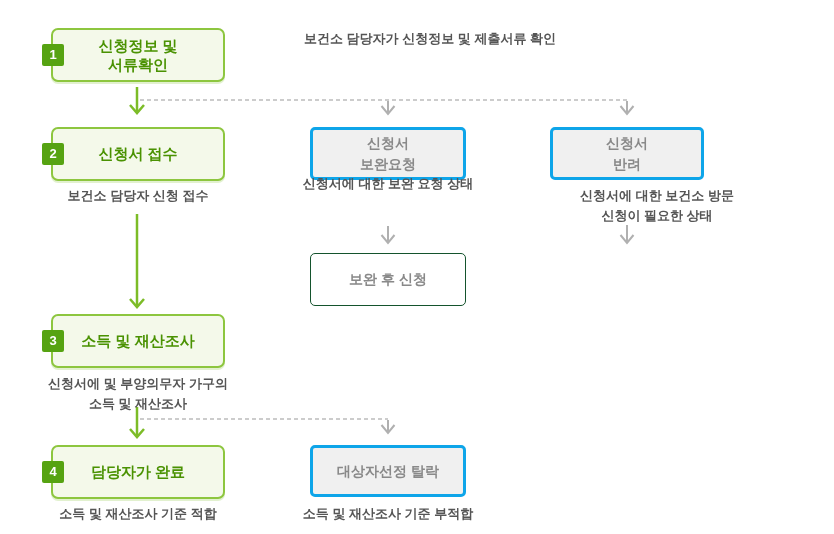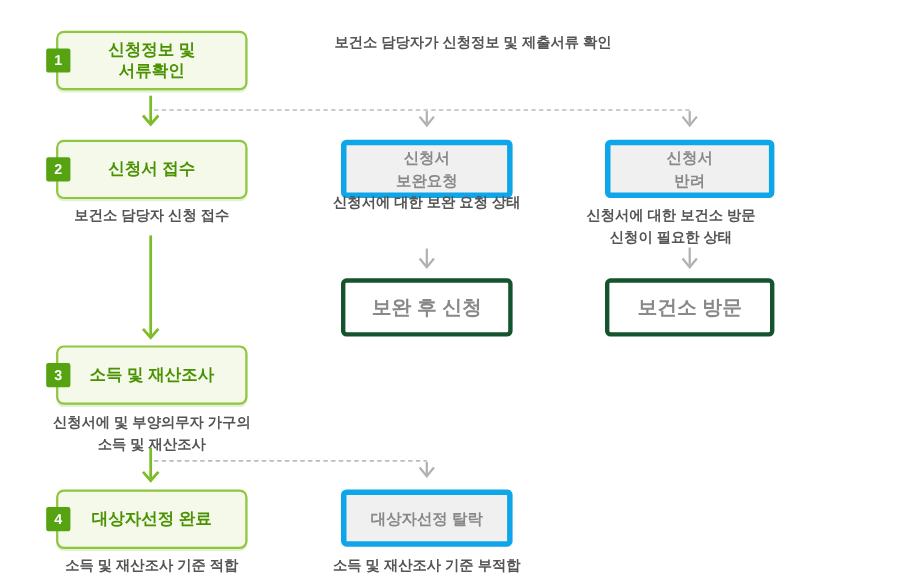--- a/index.html
+++ b/index.html
@@ -26,32 +26,32 @@
     background:#f4f9ea;
     border:2px solid #8dc63f;
     border-radius:7px;
     color:#4a9202;
     font-size:15px;font-weight:bold;
     line-height:1.3;
     box-shadow:0 2px 0 rgba(141,198,63,0.25);
   }
   .gray-box{
     background:#f0f0f0;
-    border:5px solid #0ea5e9;
+    border:3px solid #0ea5e9;
     border-radius:5px;
     color:#898989;
     font-size:14px;font-weight:bold;
     line-height:1.45;
   }
   .white-box{
     background:#ffffff;
-    border:4px solid #14532d;
+    border:1px solid #14532d;
     border-radius:5px;
     color:#898989;
-    font-size:18px;font-weight:bold;
+    font-size:14px;font-weight:bold;
     line-height:1.45;
   }
   .badge{
     position:absolute;
     left:-11px;top:50%;
     transform:translateY(-50%);
     width:22px;height:22px;
     background:#56a312;
     color:#ffffff;
     font-size:13px;font-weight:bold;
@@ -141,36 +141,33 @@
   </div>
   <div class="caption" style="left:288px;top:174px;width:200px;">신청서에 대한 보완 요청 상태</div>
   <div class="box white-box" style="left:310px;top:253px;width:156px;height:53px;">
     <span>보완 후 신청</span>
   </div>
 
   <div class="box gray-box" style="left:550px;top:127px;width:154px;height:53px;">
     <span>신청서
 반려</span>
   </div>
-  <div class="caption" style="left:510px;top:186px;width:200px;">신청서에 대한 보건소 방문
+  <div class="caption" style="left:557px;top:186px;width:200px;">신청서에 대한 보건소 방문
 신청이 필요한 상태</div>
-  <div class="box white-box" style="left:550px;top:253px;width:154px;height:53px;">
-    <span>보건소 방문</span>
-  </div>
 
   <div class="box green-box" style="left:51px;top:314px;">
     <span class="badge">3</span>
     <span>소득 및 재산조사</span>
   </div>
   <div class="caption" style="left:18px;top:374px;width:240px;">신청서에 및 부양의무자 가구의
 소득 및 재산조사</div>
 
   <div class="box green-box" style="left:51px;top:445px;">
     <span class="badge">4</span>
-    <span>대상자선정 완료</span>
+    <span>담당자가 완료</span>
   </div>
   <div class="caption" style="left:28px;top:504px;width:220px;">소득 및 재산조사 기준 적합</div>
 
   <div class="box gray-box" style="left:310px;top:445px;width:156px;height:52px;">
     <span>대상자선정 탈락</span>
   </div>
   <div class="caption" style="left:278px;top:504px;width:220px;">소득 및 재산조사 기준 부적합</div>
 
 </div>
 

